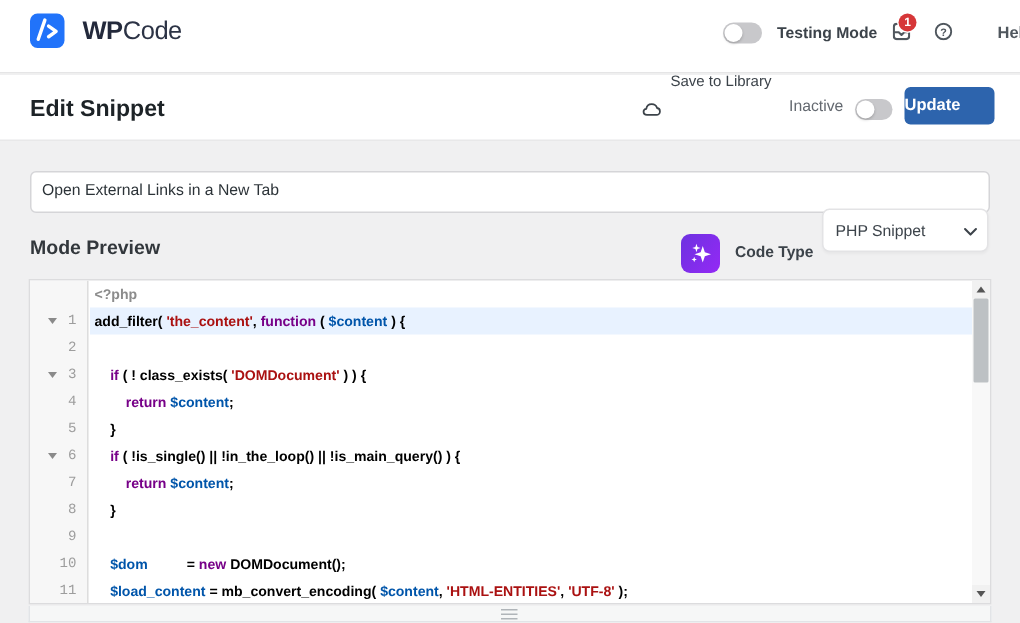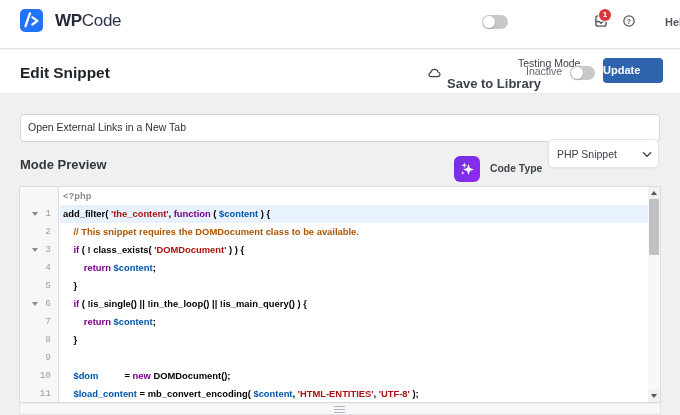--- a/index.html
+++ b/index.html
@@ -7,25 +7,25 @@
 .abs { position:absolute; }
 .hdr { left:0; top:0; width:680px; height:49px; background:#fff; border-bottom:1px solid #e5e5e6; }
 .bar2 { left:0; top:50px; width:680px; height:44px; background:#fff; border-bottom:1px solid #e8e8e9; }
 .logo-sq { left:20px; top:9px; width:23px; height:23px; border-radius:5px; background:#2173fa; }
 .logo-txt { left:55px; top:11px; font-size:17px; font-weight:bold; color:#23293b; letter-spacing:-0.3px; }
 .logo-txt span { font-weight:normal; color:#2c3345; }
 .tgl { border-radius:8px; background:#c8c8cb; }
 .tgl .knob { position:absolute; left:1px; top:1px; background:#fff; border-radius:50%; box-shadow:0 1px 2px rgba(0,0,0,.2); }
 .hdr-tgl { left:482px; top:15px; width:26px; height:14px; }
 .hdr-tgl .knob { width:12px; height:12px; }
-.tm { left:518px; top:16px; font-size:10.5px; font-weight:normal; color:#3c434a;margin-top:41px; }
+.tm { left:518px; top:16px; font-size:10.5px; font-weight:bold; color:#3c434a; }
 .badge { left:599px; top:9px; width:12px; height:12px; border-radius:50%; box-shadow:0 0 0 1px #fff; background:#d63638; color:#fff; font-size:8px; font-weight:bold; text-align:center; line-height:12px; }
 .help-txt { left:637px; top:16px; font-size:11px; font-weight:bold; color:#50575e;margin-left:28px; }
 .es { left:20px; top:64px; font-size:15.4px; font-weight:bold; color:#1d2327; }
-.stl { left:447px; top:76px; font-size:13px; font-weight:bold; color:#3c434a; }
+.stl { left:447px; top:49px; font-size:10px; font-weight:normal; color:#3c434a; }
 .inact { left:526px; top:65px; font-size:10.5px; color:#646970; }
 .ed-tgl { left:570px; top:66px; width:25px; height:14px; }
 .ed-tgl .knob { width:12px; height:12px; }
 .upd { left:603px; top:58px; width:60px; height:25px; background:#2d64ad; border-radius:4px; color:#fff; font-size:11px; font-weight:bold; text-align:left; line-height:25px; }
 .title-in { left:20px; top:114px; width:640px; height:28px; background:#fff; border:1px solid #d5d5d8; border-radius:4px; font-size:10.5px; color:#2c3338; line-height:25px; padding-left:7px; }
 .cp { left:20px; top:157px; font-size:13px; font-weight:bold; color:#32373c; }
 .ai-icon { left:454px; top:156px; width:26px; height:26px; border-radius:6px; background:linear-gradient(125deg,#6d32e0 0%,#9429f5 100%); }
 .ct { left:490px; top:163px; font-size:10.4px; font-weight:bold; color:#3c434a; }
 .sel { left:548px; top:139px; width:111px; height:29px; background:#fff; border:1px solid #e3e3e5; border-radius:5px; box-shadow:0 1px 2px rgba(0,0,0,.04); }
 .sel .lbl { position:absolute; left:8px; top:8px; font-size:10.5px; color:#3c434a; }
@@ -108,21 +108,20 @@
   <div class="ln" style="top:72px">4</div>
   <div class="ln" style="top:90px">5</div>
   <div class="ln" style="top:108px">6</div>
   <div class="ln" style="top:126px">7</div>
   <div class="ln" style="top:144px">8</div>
   <div class="ln" style="top:162px">9</div>
   <div class="ln" style="top:180px">10</div>
   <div class="ln" style="top:198px">11</div>
   <div class="cl m" style="top:0">&lt;?php</div>
   <div class="cl" style="top:18px">add_filter( <span class="s">'the_content'</span>, <span class="k">function</span> ( <span class="v">$content</span> ) {</div>
-  <div class="cl c" style="top:36px">    // This snippet requires the DOMDocument class to be available.</div>
   <div class="cl" style="top:54px">    <span class="k">if</span> ( ! class_exists( <span class="s">'DOMDocument'</span> ) ) {</div>
   <div class="cl" style="top:72px">        <span class="k">return</span> <span class="v">$content</span>;</div>
   <div class="cl" style="top:90px">    }</div>
   <div class="cl" style="top:108px">    <span class="k">if</span> ( !is_single() || !in_the_loop() || !is_main_query() ) {</div>
   <div class="cl" style="top:126px">        <span class="k">return</span> <span class="v">$content</span>;</div>
   <div class="cl" style="top:144px">    }</div>
   <div class="cl" style="top:162px"> </div>
   <div class="cl" style="top:180px">    <span class="v">$dom</span>          = <span class="k">new</span> DOMDocument();</div>
   <div class="cl" style="top:198px">    <span class="v">$load_content</span> = mb_convert_encoding( <span class="v">$content</span>, <span class="s">'HTML-ENTITIES'</span>, <span class="s">'UTF-8'</span> );</div>
   <div class="vsb">

